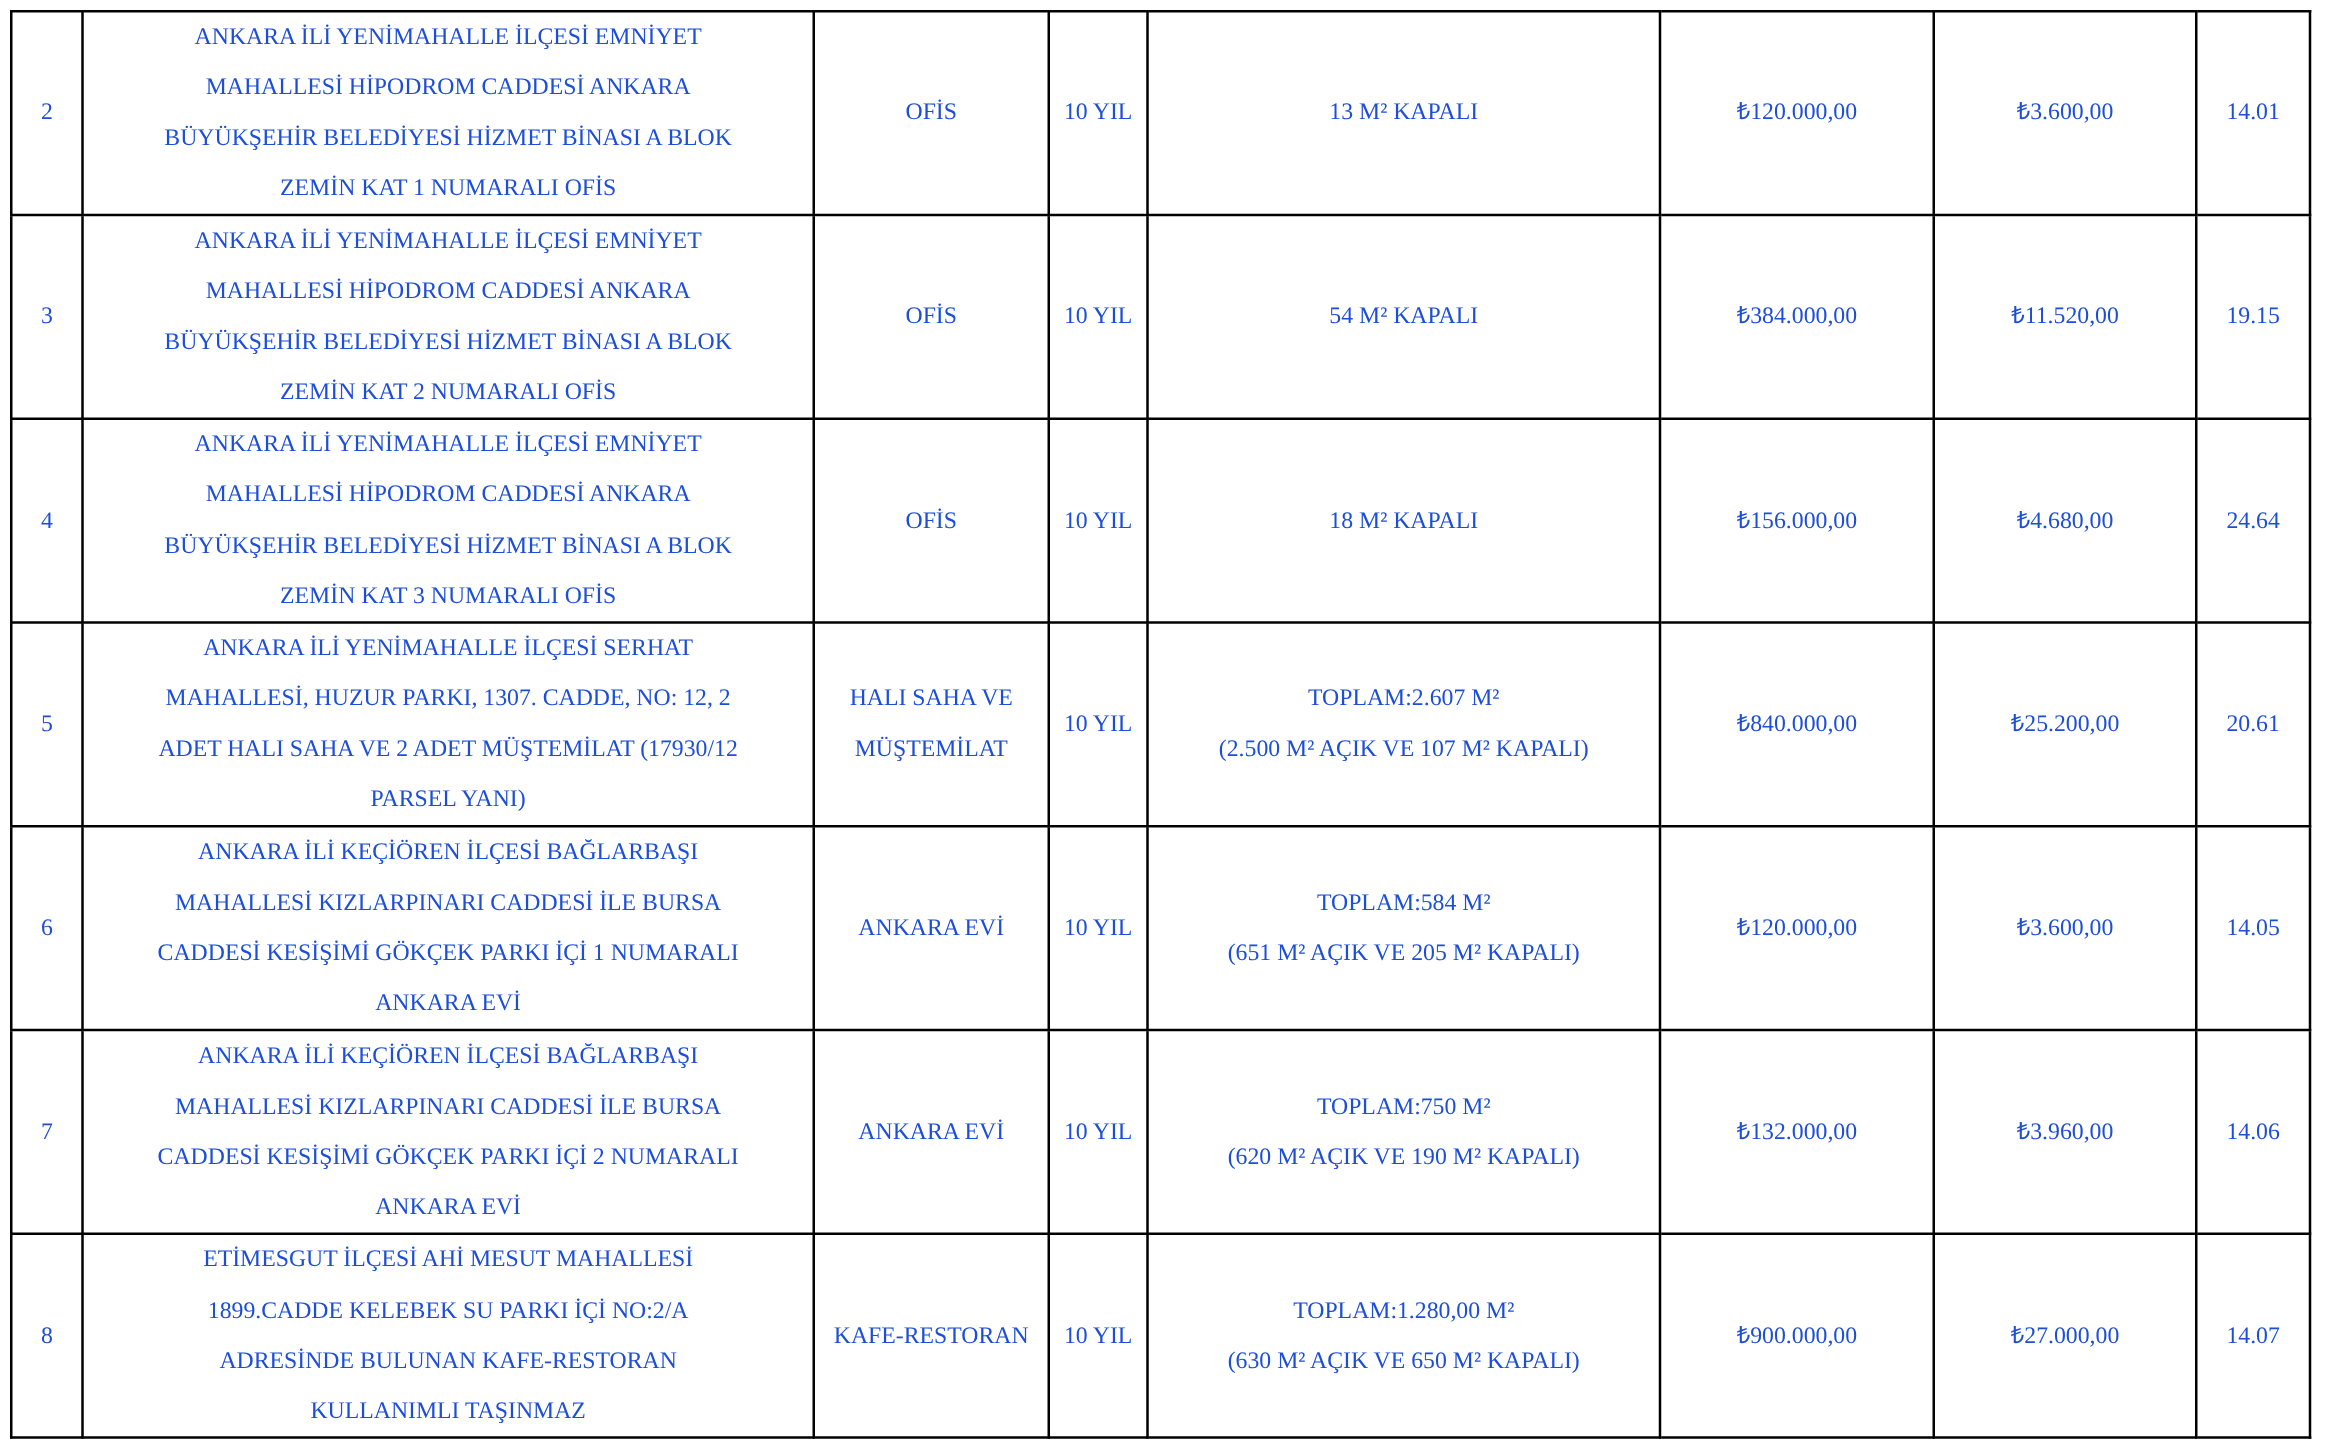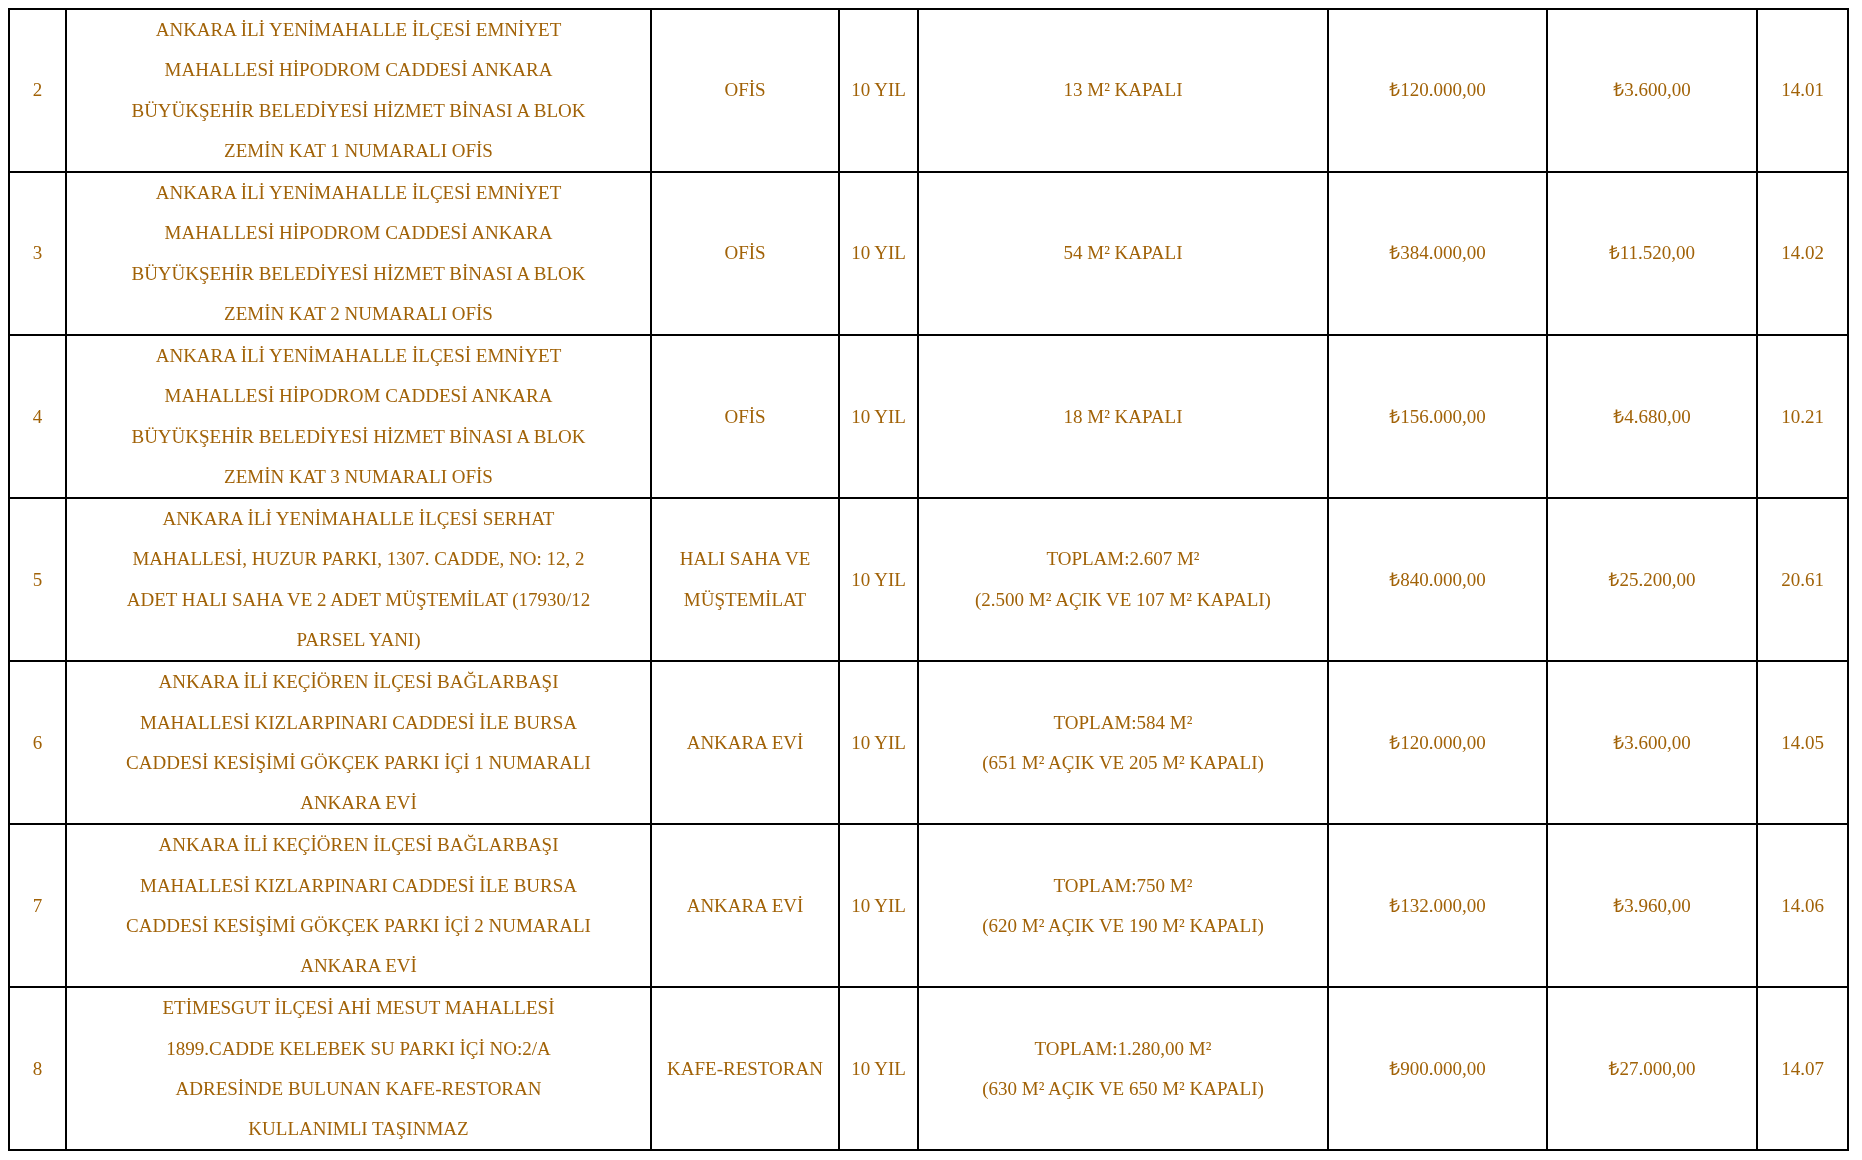--- a/index.html
+++ b/index.html
@@ -23,21 +23,21 @@
     table-layout: fixed;
     margin: 8px 0 0 8px;
     width: 1839px;
   }
   table.tender td {
     border: 2px solid #000000;
     vertical-align: middle;
     text-align: center;
     font-size: 19px;
     line-height: 2.12;
-    color: #a16207;
+    color: #1d4ed8;
     padding: 0 3px;
     white-space: pre-line;
     overflow: hidden;
   }
   table.tender tr {
     height: 163px;
   }
   td.c-no   { }
   td.c-desc {
     text-align: left;
@@ -83,34 +83,34 @@
     <td class="c-no">3</td>
     <td class="c-desc">ANKARA İLİ YENİMAHALLE İLÇESİ EMNİYET
 MAHALLESİ HİPODROM CADDESİ ANKARA
 BÜYÜKŞEHİR BELEDİYESİ HİZMET BİNASI A BLOK
 ZEMİN KAT 2 NUMARALI OFİS</td>
     <td class="c-type">OFİS</td>
     <td class="c-dur">10 YIL</td>
     <td class="c-area">54 M² KAPALI</td>
     <td class="c-p1">₺384.000,00</td>
     <td class="c-p2">₺11.520,00</td>
-    <td class="c-code">14.02</td>
+    <td class="c-code">19.15</td>
   </tr>
         <tr>
     <td class="c-no">4</td>
     <td class="c-desc">ANKARA İLİ YENİMAHALLE İLÇESİ EMNİYET
 MAHALLESİ HİPODROM CADDESİ ANKARA
 BÜYÜKŞEHİR BELEDİYESİ HİZMET BİNASI A BLOK
 ZEMİN KAT 3 NUMARALI OFİS</td>
     <td class="c-type">OFİS</td>
     <td class="c-dur">10 YIL</td>
     <td class="c-area">18 M² KAPALI</td>
     <td class="c-p1">₺156.000,00</td>
     <td class="c-p2">₺4.680,00</td>
-    <td class="c-code">10.21</td>
+    <td class="c-code">24.64</td>
   </tr>
         <tr>
     <td class="c-no">5</td>
     <td class="c-desc">ANKARA İLİ YENİMAHALLE İLÇESİ SERHAT
 MAHALLESİ, HUZUR PARKI, 1307. CADDE, NO: 12, 2
 ADET HALI SAHA VE 2 ADET MÜŞTEMİLAT (17930/12
 PARSEL YANI)</td>
     <td class="c-type">HALI SAHA VE
 MÜŞTEMİLAT</td>
     <td class="c-dur">10 YIL</td>

